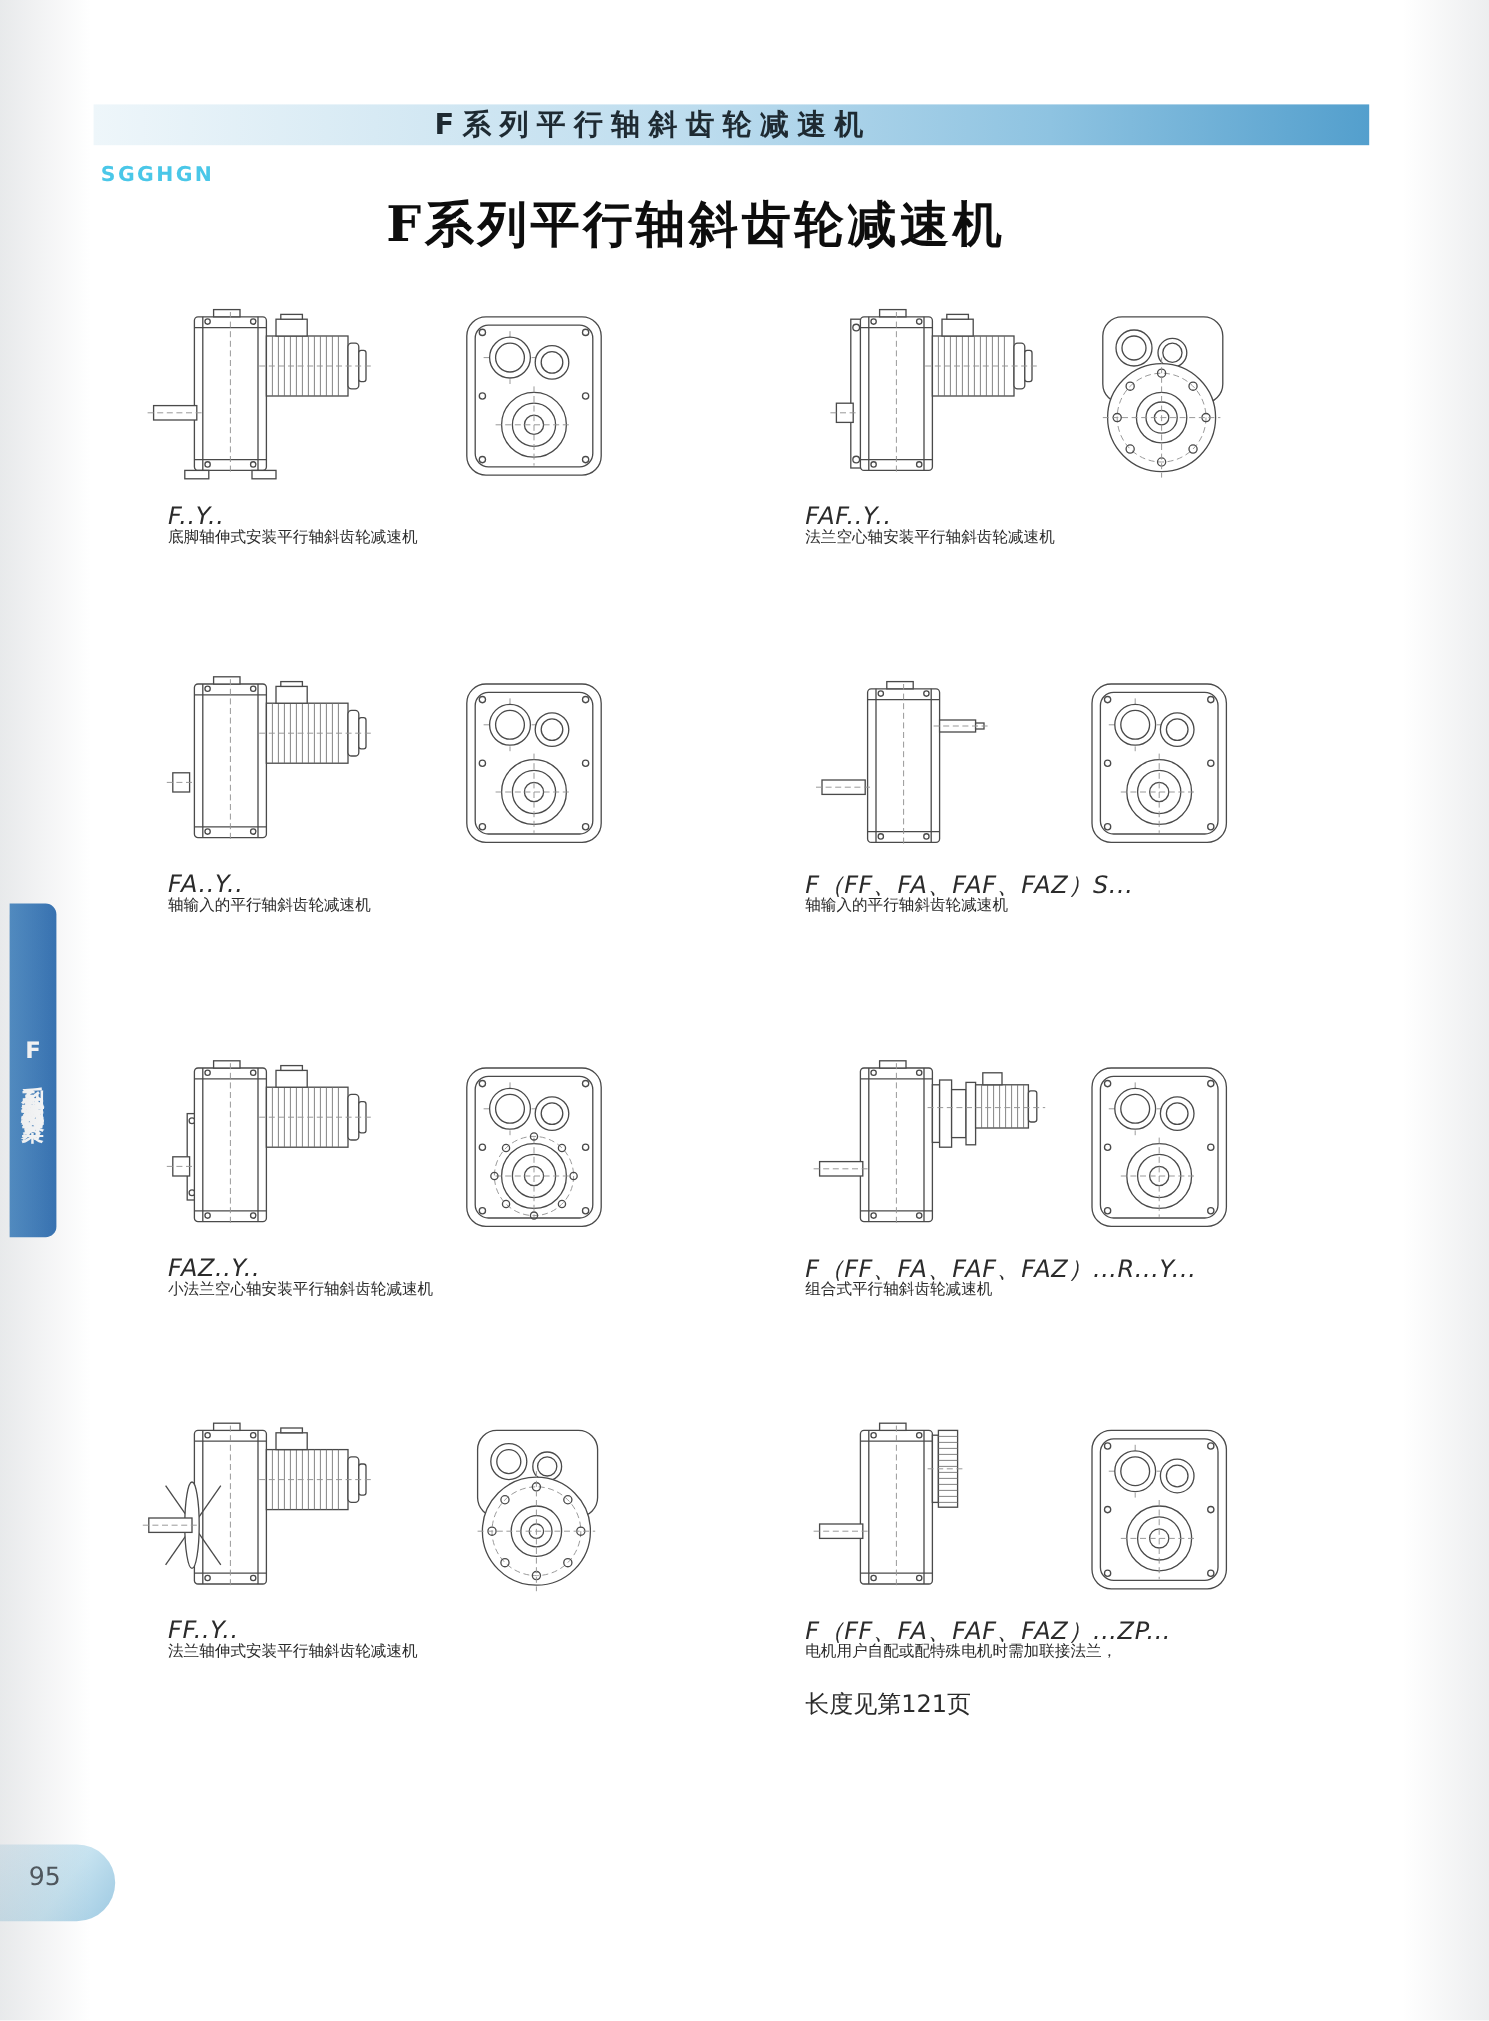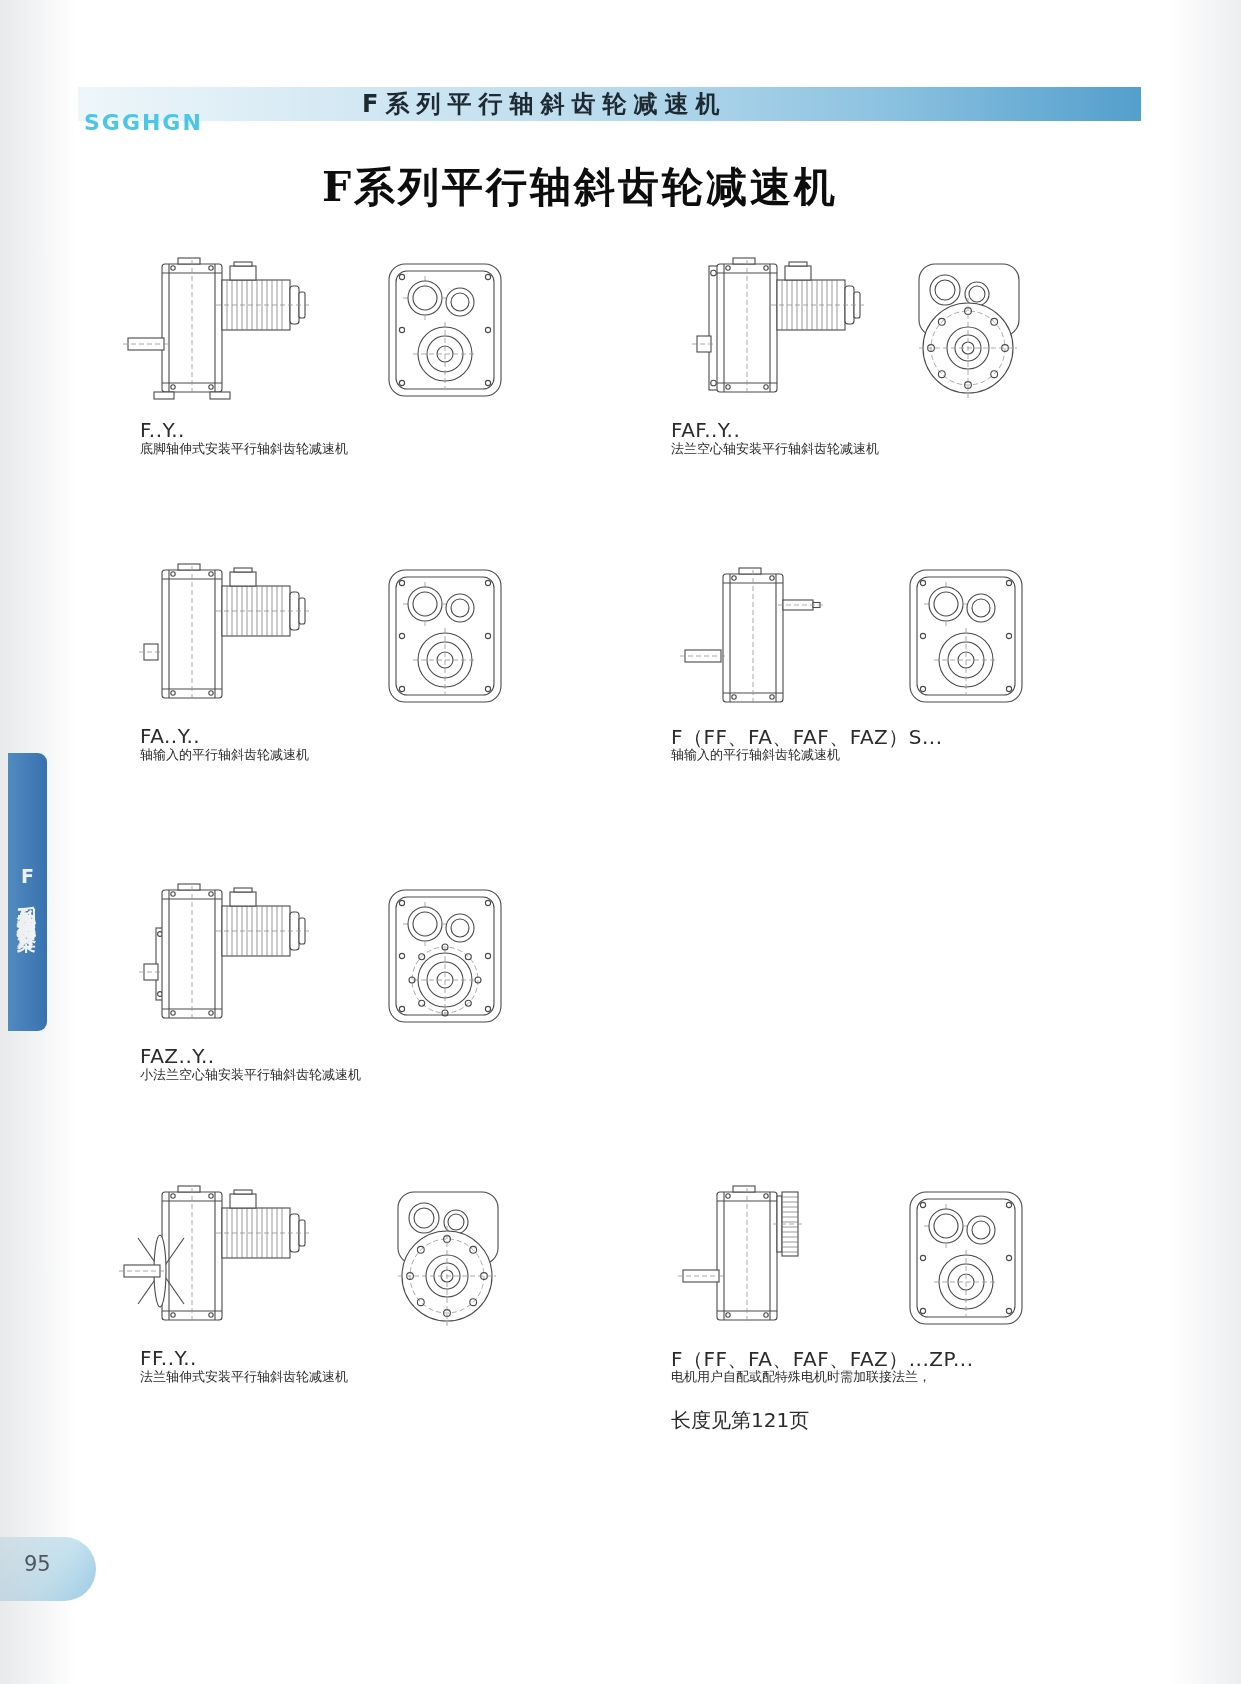--- a/index.html
+++ b/index.html
@@ -11,39 +11,39 @@
   .edge { position:absolute; top:0; bottom:0; pointer-events:none; }
   .edge-left  { left:0; width:76px;  background:linear-gradient(to right, rgba(110,120,130,.16), rgba(110,120,130,0)); }
   .edge-right { right:0; width:72px; background:linear-gradient(to left,  rgba(110,120,130,.13), rgba(110,120,130,0)); }
 
   
   .header-band { position:absolute; left:78px; top:87px; width:1063px; height:34px;
     background:linear-gradient(to right,#eef6fa 0%, #d7eaf4 22%, #bcdcee 48%, #8ec3e1 75%, #539fcd 100%);
     display:flex; align-items:center; }
   .header-title { font-weight:bold; font-size:24px; color:#1e2a32; letter-spacing:7px; padding-left:284px; white-space:nowrap; }
 
-  .logo { position:absolute; left:84px; top:110px; color:#4ac7e8; font-size:22px; font-weight:bold; letter-spacing:2px; }
+  .logo { position:absolute; left:84px; top:136px; color:#4ac7e8; font-size:17px; font-weight:bold; letter-spacing:2px; }
 
   .main-title { position:absolute; left:10px; top:160px; width:1140px; text-align:center;
     font-family:"DejaVu Serif","Liberation Serif",serif; font-size:41px; font-weight:bold; color:#0d0d0d; letter-spacing:3px; }
 
   
   .sidebar { position:absolute; left:8px; top:753px; width:39px; height:278px;
     background:linear-gradient(to right,#4c8dc9,#3471b3); border-radius:0 9px 9px 0;
     display:flex; align-items:center; justify-content:center; }
   .sidebar span { writing-mode:vertical-rl; text-orientation:upright; color:#ffffff; font-weight:bold; font-size:19px; letter-spacing:3px; }
 
   
   .cell { position:absolute; width:540px; height:300px; }
   .side-svg  { position:absolute; left:0; top:0; width:230px; height:170px; }
   .front-svg { position:absolute; top:2px; width:126px; height:160px; }
   .cell-left  .front-svg { left:272px; }
   .cell-right .front-svg { left:238px; }
   .caption { position:absolute; width:492px; color:#2b2b2b; }
-  .code  { top:168px; font-size:20px; letter-spacing:.5px; }
+  .code  { top:168px; font-size:20px; letter-spacing:.5px;font-style:italic; }
   .desc  { top:184px; font-size:13px; line-height:30px; }
   .desc2 { top:227px; font-size:20px; line-height:30px; }
   .cell-left  .caption { left:30px; }
   .cell-right .caption { left:6px; }
 
   
   .page-num { position:absolute; left:0; top:1537px; width:96px; height:64px;
     background:linear-gradient(125deg,#e4f1f8 0%, #c7e3f0 55%, #9dc9e2 100%);
     border-radius:0 34px 34px 0; }
   .page-num span { position:absolute; left:24px; top:15px; font-size:21px; color:#4c545a; }
@@ -237,20 +237,37 @@
       <line x1="106" y1="55" x2="202" y2="55" class="dl"></line>
     </svg>
     <svg class="front-svg" viewBox="0 0 126 160">
       <use href="#d-fronthousing" x="7" y="12"></use>
       <use href="#d-boltring" x="7" y="12"></use>
     </svg>
     <div class="caption code">FAZ..Y..</div>
     <div class="caption desc">小法兰空心轴安装平行轴斜齿轮减速机</div>
   </div>
 
+  <div class="cell cell-right" style="left:665px;top:876px">
+    <svg class="side-svg" viewBox="0 0 230 170">
+      <use href="#d-housing" x="52" y="6"></use>
+      <use href="#d-shaft" x="18" y="92"></use>
+      <rect x="112" y="28" width="6" height="48" class="wf"></rect>
+      <rect x="118" y="24" width="10" height="56" class="wf"></rect>
+      <rect x="128" y="32" width="12" height="40" class="wf"></rect>
+      <rect x="140" y="26" width="8" height="52" class="wf"></rect>
+      <use href="#d-smallmotor" x="148" y="18"></use>
+      <line x1="108" y1="47" x2="206" y2="47" class="dl"></line>
+    </svg>
+    <svg class="front-svg" viewBox="0 0 126 160">
+      <use href="#d-fronthousing" x="7" y="12"></use>
+    </svg>
+    <div class="caption code">F（FF、FA、FAF、FAZ）...R...Y...</div>
+    <div class="caption desc">组合式平行轴斜齿轮减速机</div>
+  </div>
 
   <div class="cell cell-left" style="left:110px;top:1178px">
     <svg class="side-svg" viewBox="0 0 230 170">
       <use href="#d-housing" x="52" y="6"></use>
       <line x1="28" y1="60" x2="74" y2="126"></line>
       <line x1="28" y1="126" x2="74" y2="60"></line>
       <ellipse cx="50" cy="93" rx="6" ry="36" class="wf"></ellipse>
       <use href="#d-shaft" x="14" y="87"></use>
       <use href="#d-motor" x="112" y="14"></use>
       <line x1="106" y1="55" x2="202" y2="55" class="dl"></line>

